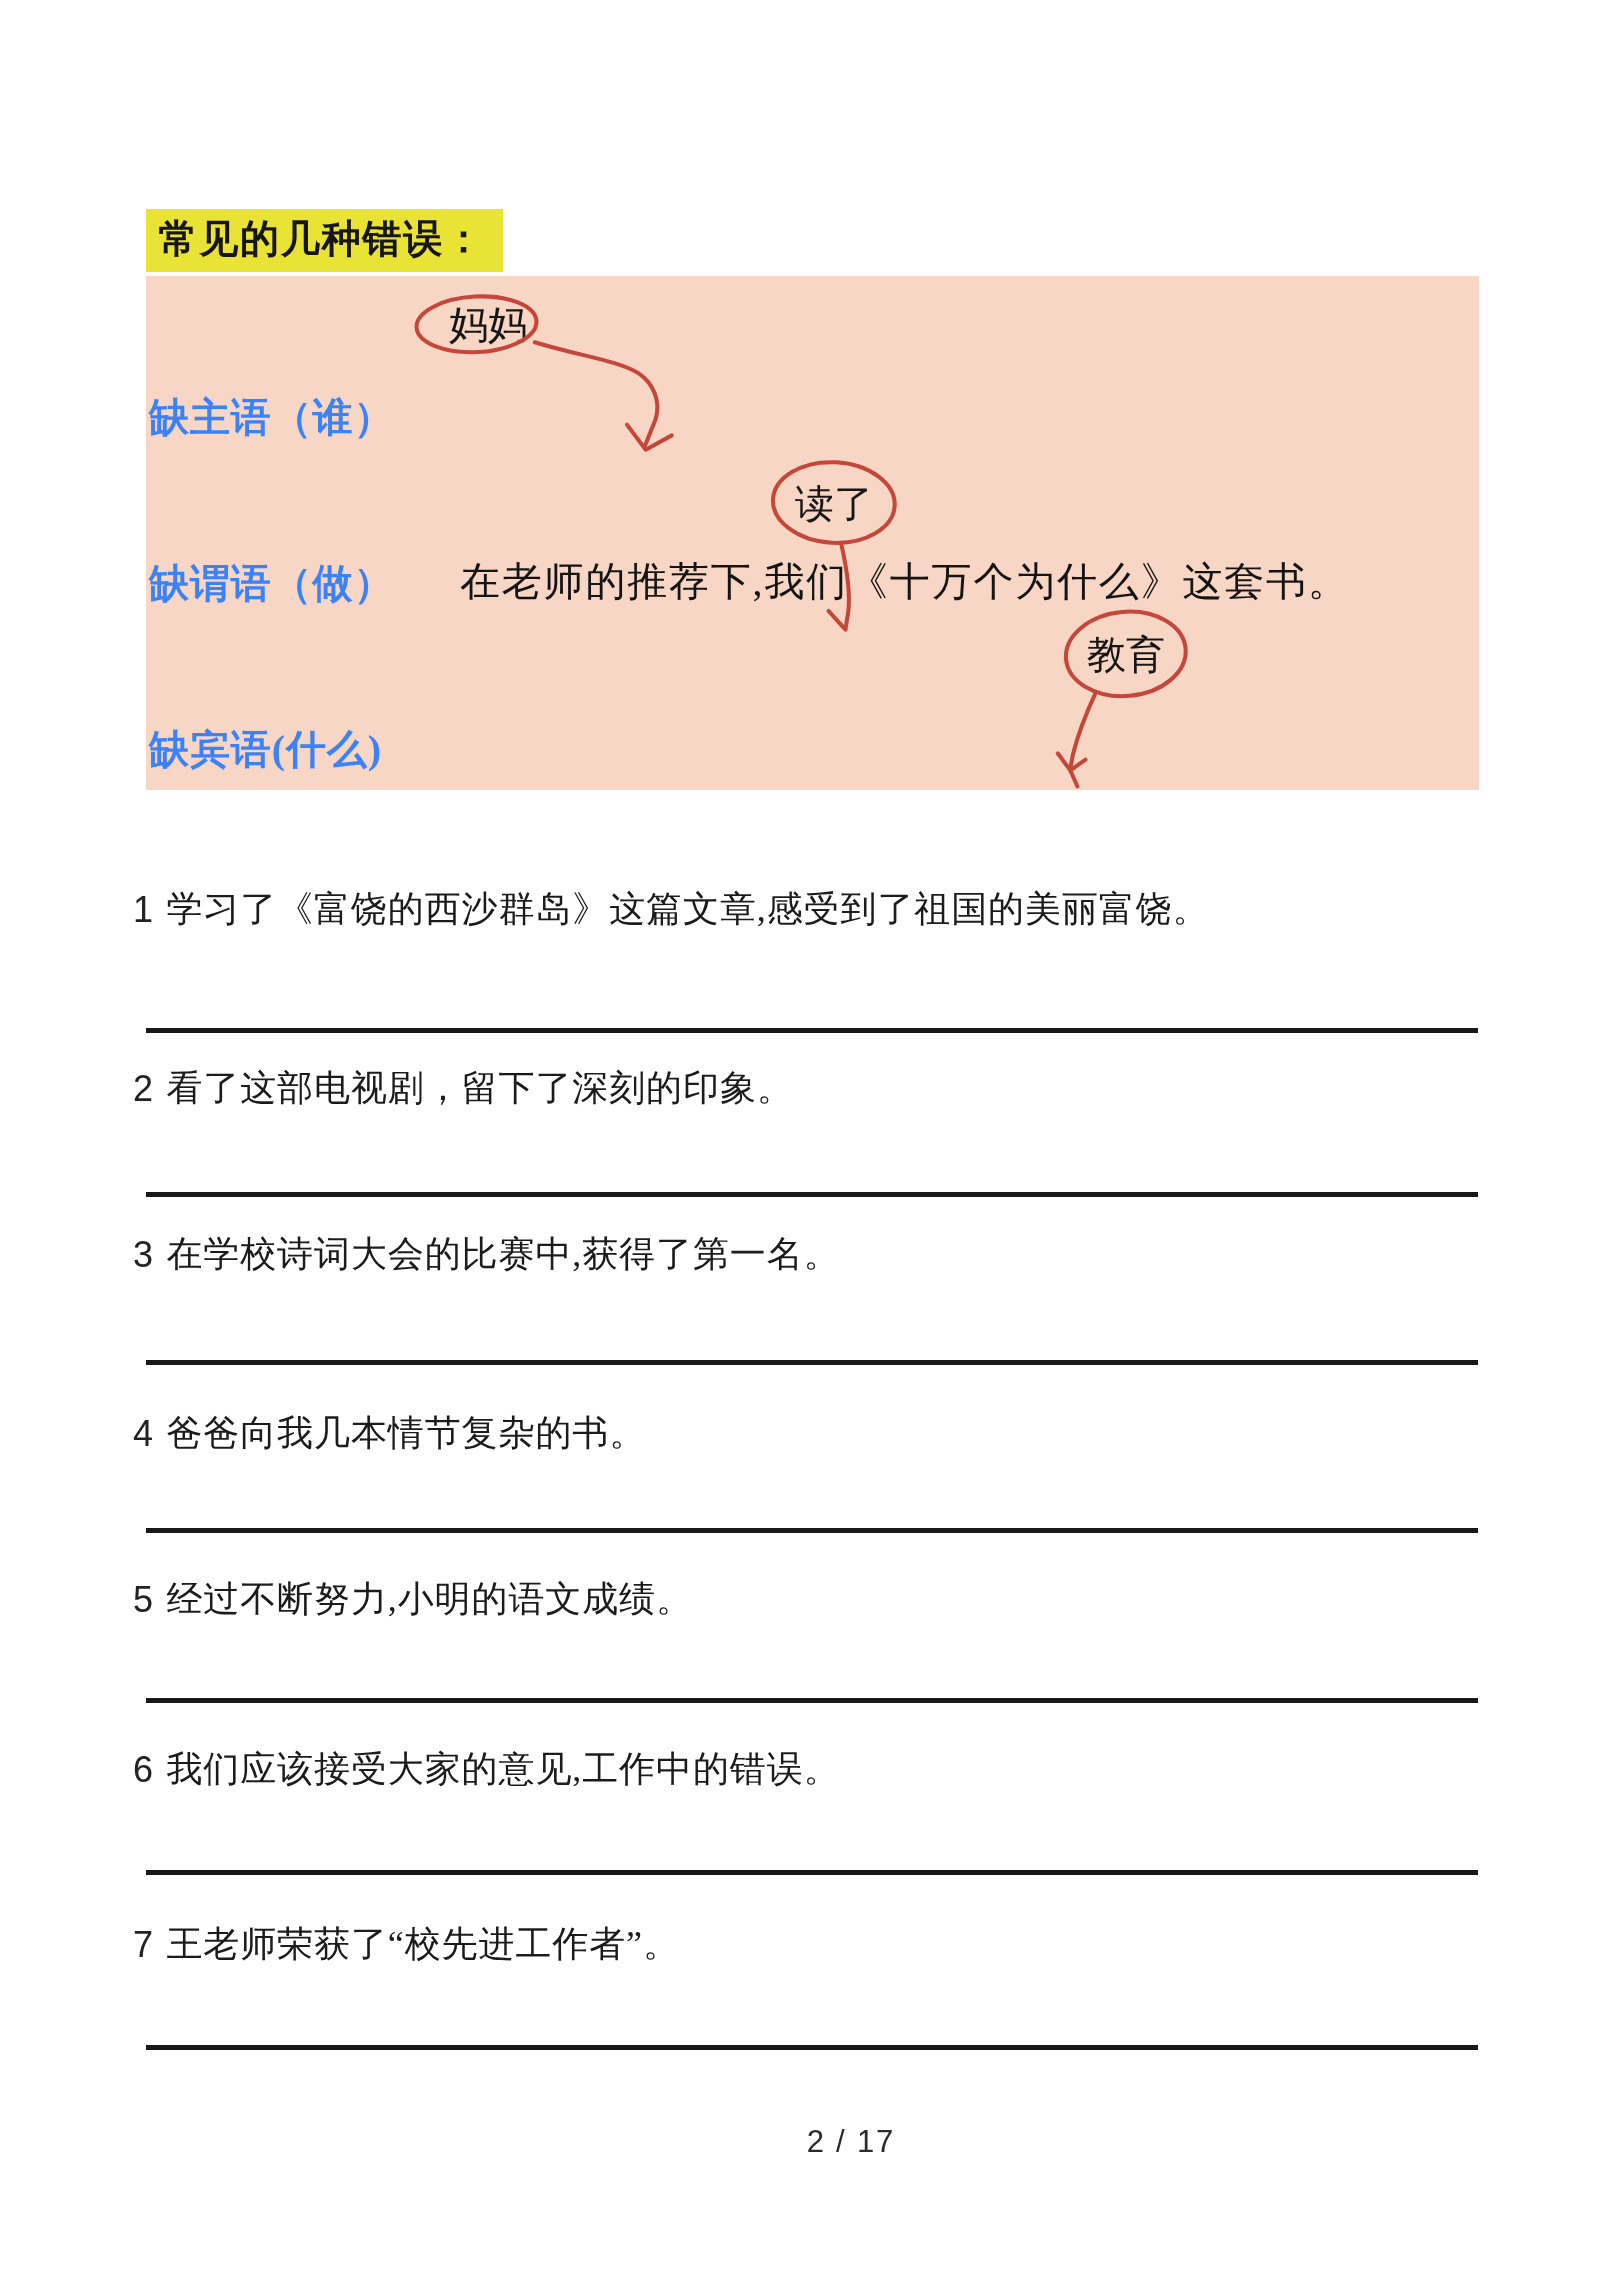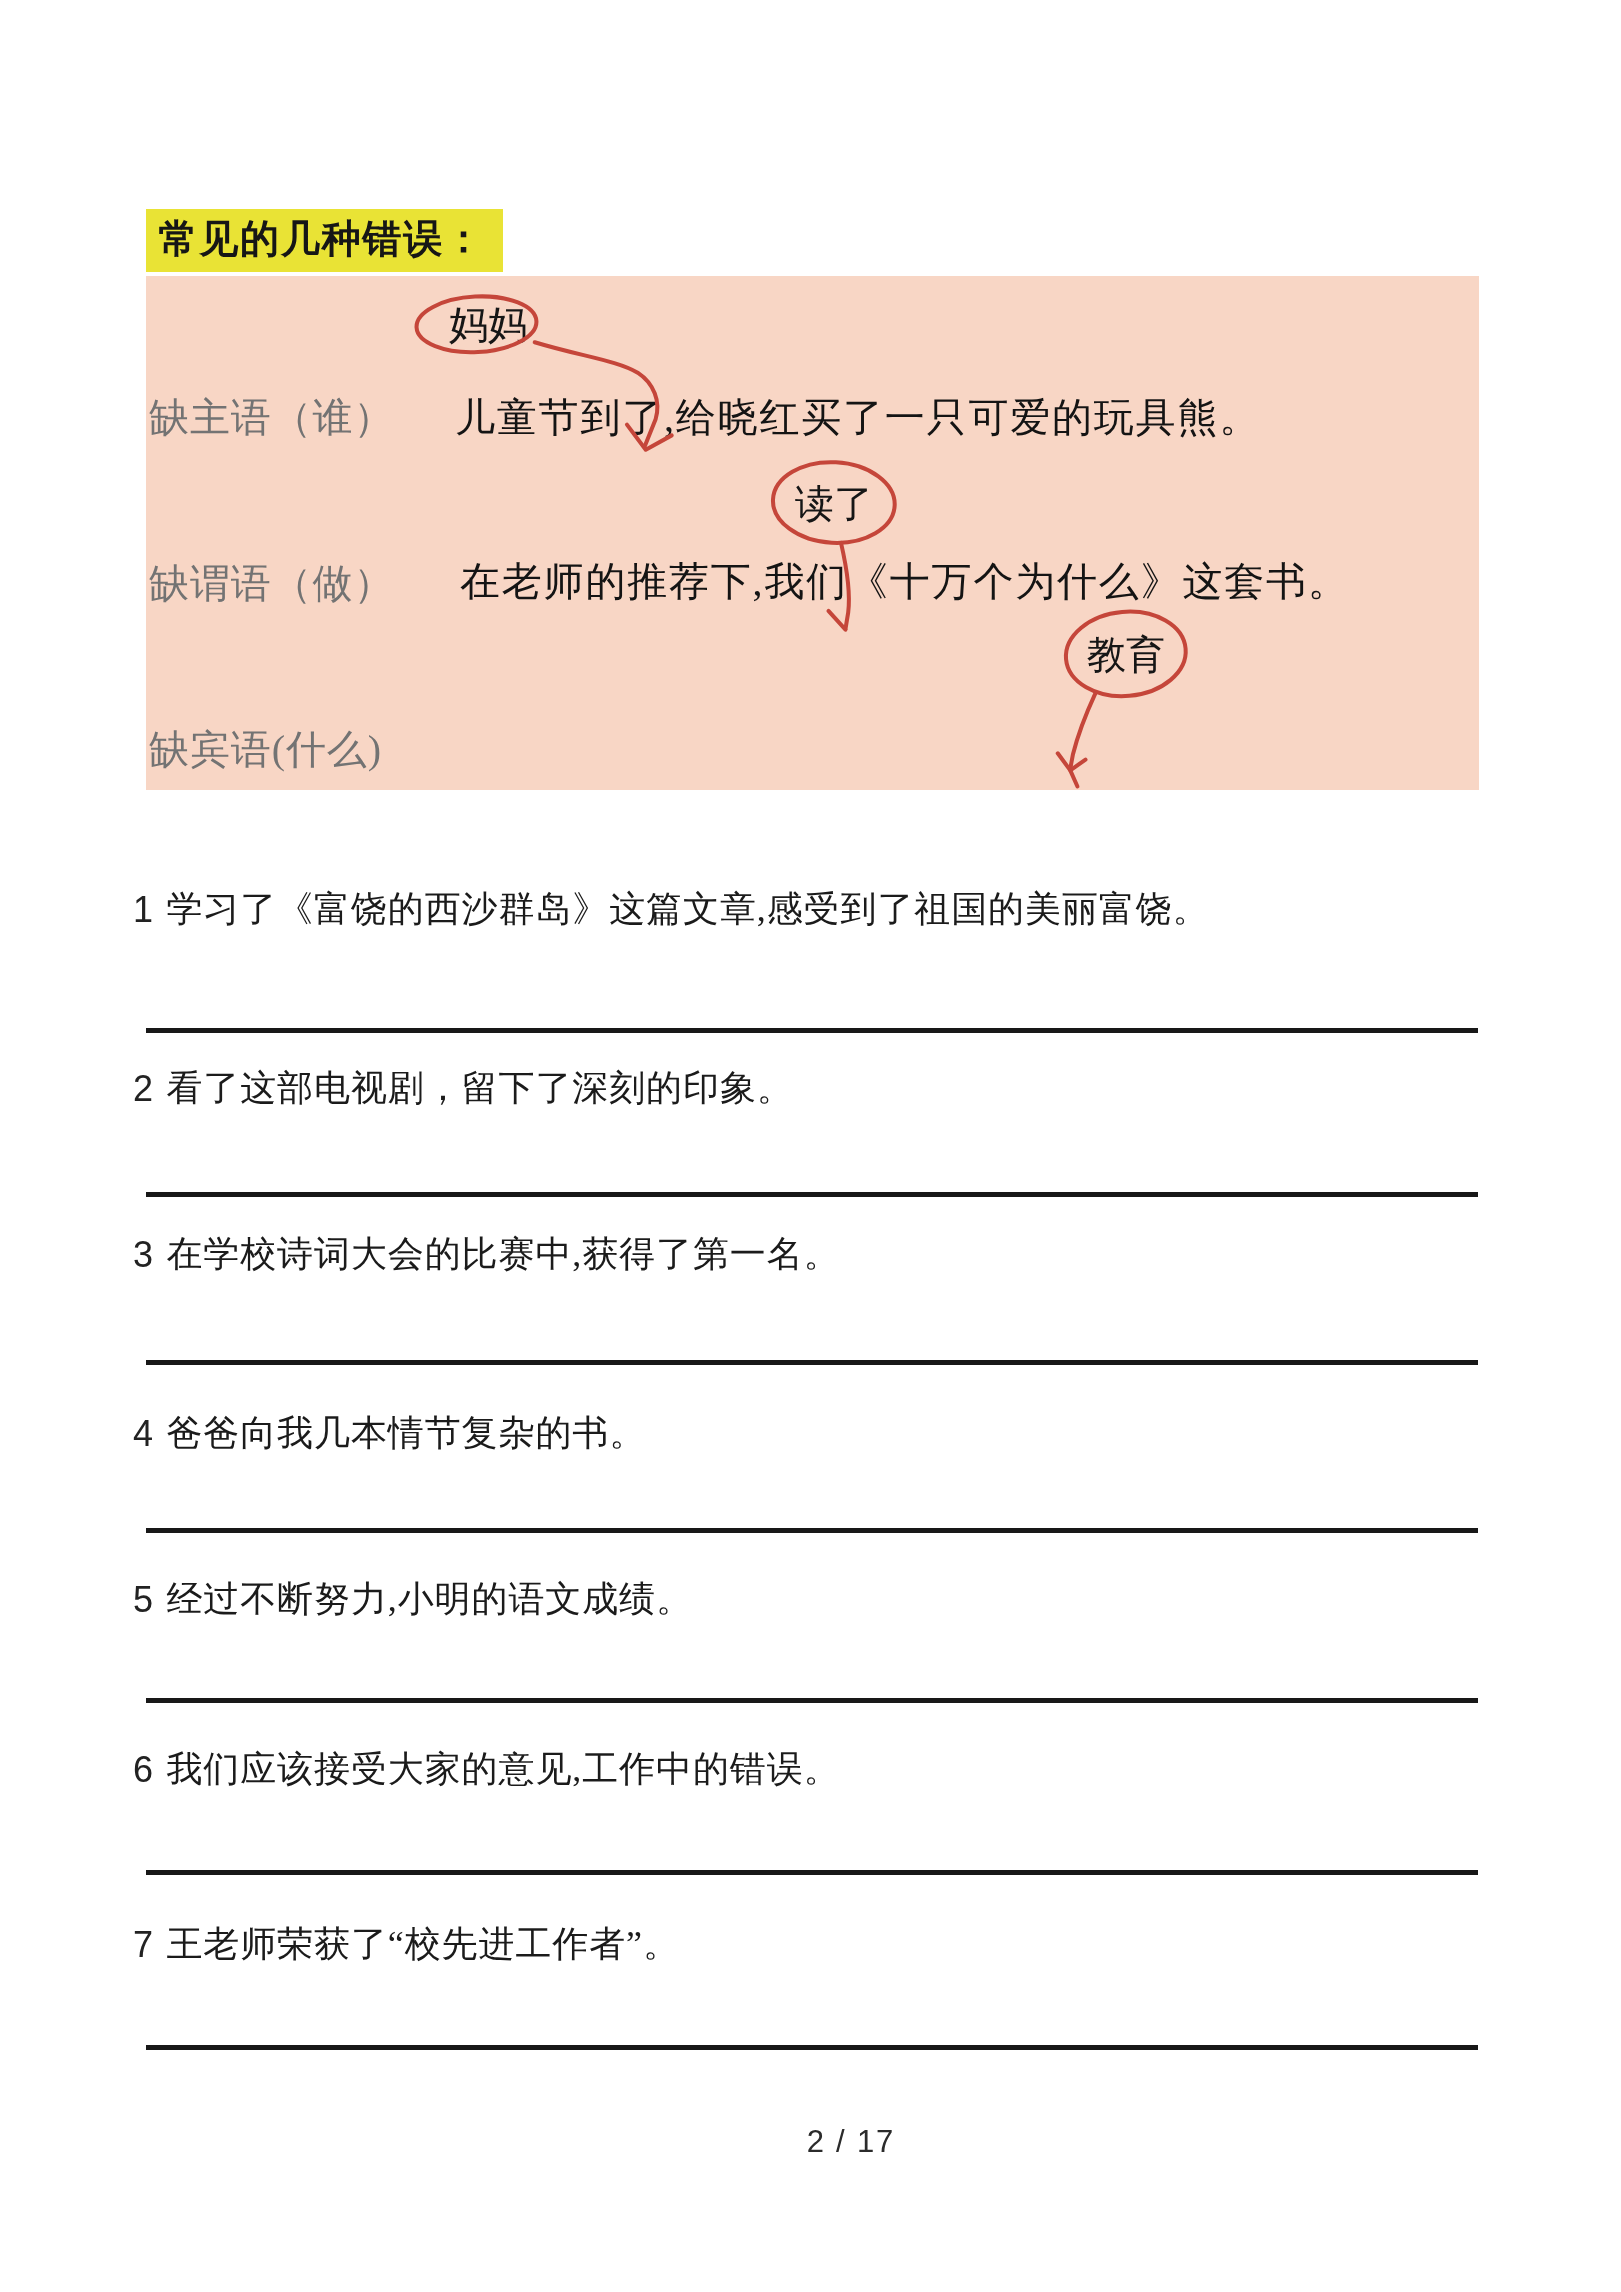--- a/index.html
+++ b/index.html
@@ -27,22 +27,22 @@
   }
 
   
   .pink-box {
     left: 146px; top: 276px;
     width: 1333px; height: 514px;
     background: #f8d6c5;
   }
   .err-label {
     font-size: 40px;
-    font-weight: 400;
-    color: #737373;
+    font-weight: 700;
+    color: #3b82f6;
     letter-spacing: 0.9px;
   }
   .err-sentence {
     font-size: 40px;
     font-weight: 500;
     color: #141414;
     letter-spacing: 1.8px;
   }
   .correction {
     font-size: 39px;
@@ -92,21 +92,20 @@
 </head>
 <body>
 
 <div class="page">
 
   <div class="abs title-highlight">常见的几种错误：</div>
 
   <div class="abs pink-box"></div>
 
   <div class="abs err-label" style="left:149px; top:395px;">缺主语（谁）</div>
-  <div class="abs err-sentence" style="left:455px; top:395px;">儿童节到了,给晓红买了一只可爱的玩具熊。</div>
   <div class="abs correction" style="left:430px; top:303px;">妈妈</div>
 
   <div class="abs err-label" style="left:149px; top:561px;">缺谓语（做）</div>
   <div class="abs err-sentence" style="left:460px; top:559px;">在老师的推荐下,我们《十万个为什么》这套书。</div>
   <div class="abs correction" style="left:776px; top:482px;">读了</div>
 
   <div class="abs err-label" style="left:149px; top:727px;">缺宾语(什么)</div>
   <div class="abs correction" style="left:1068px; top:633px;">教育</div>
 
   <svg class="annot-svg" viewBox="0 0 1811 2560" xmlns="http://www.w3.org/2000/svg">

